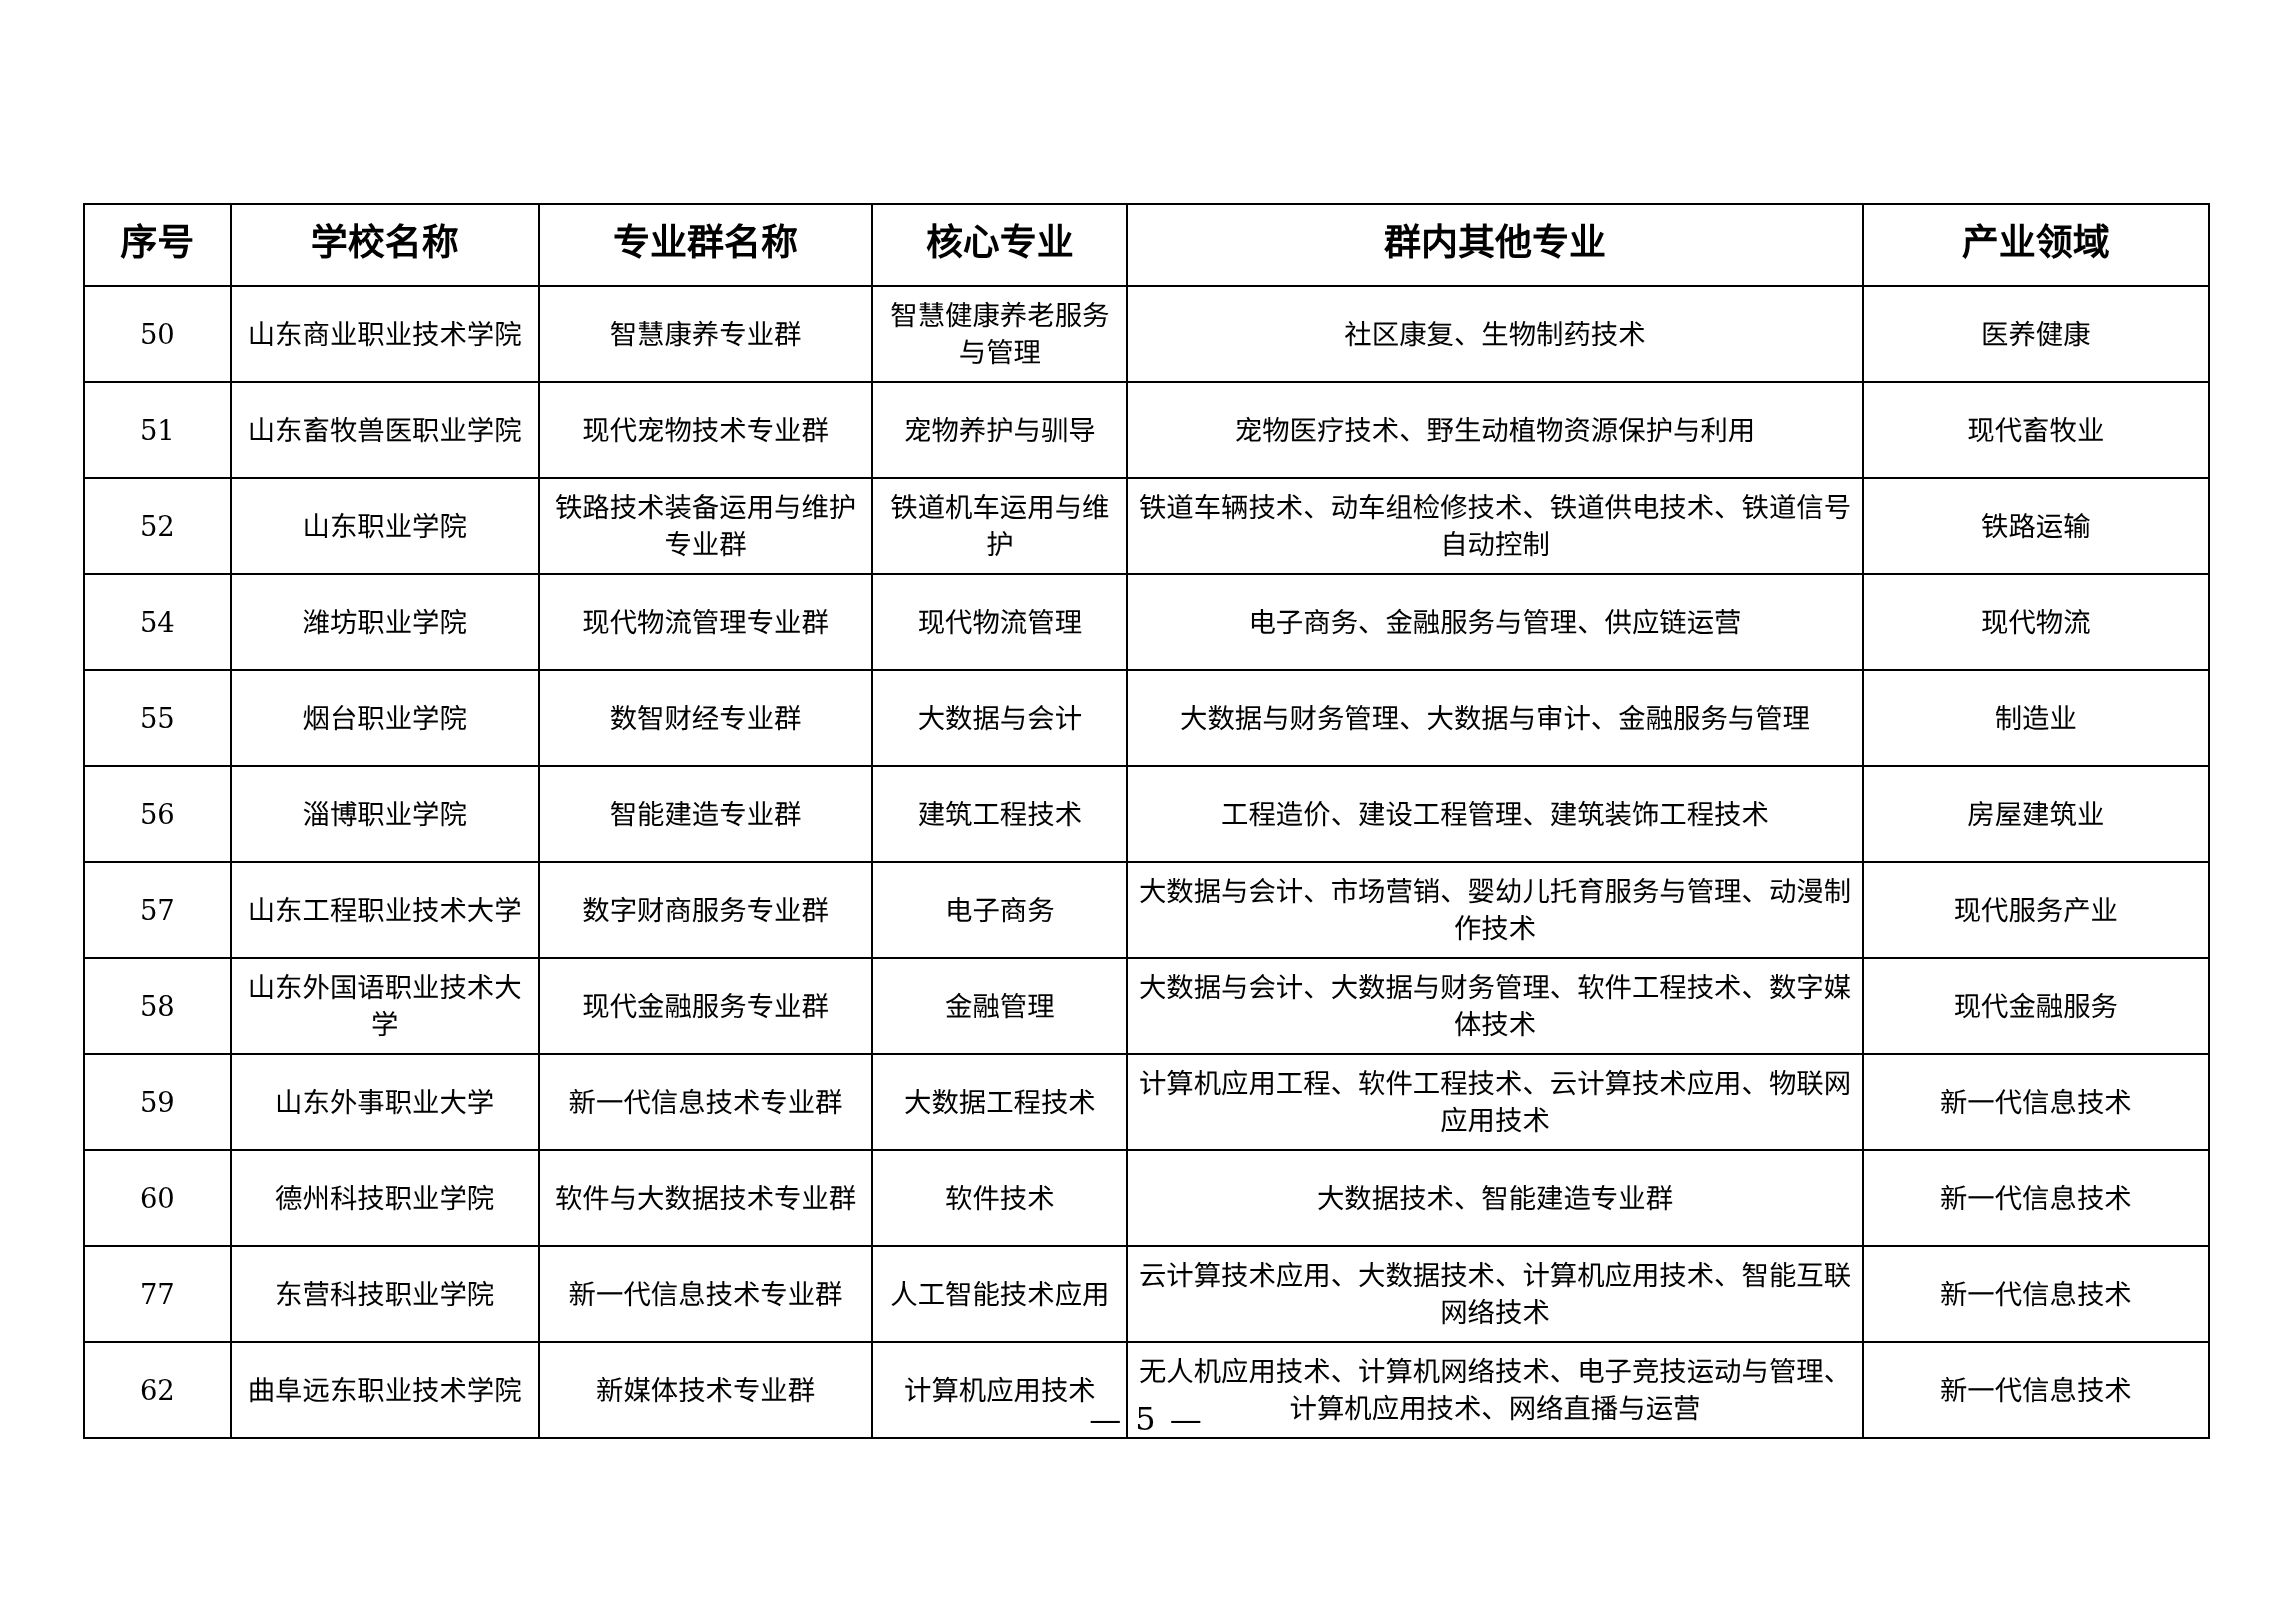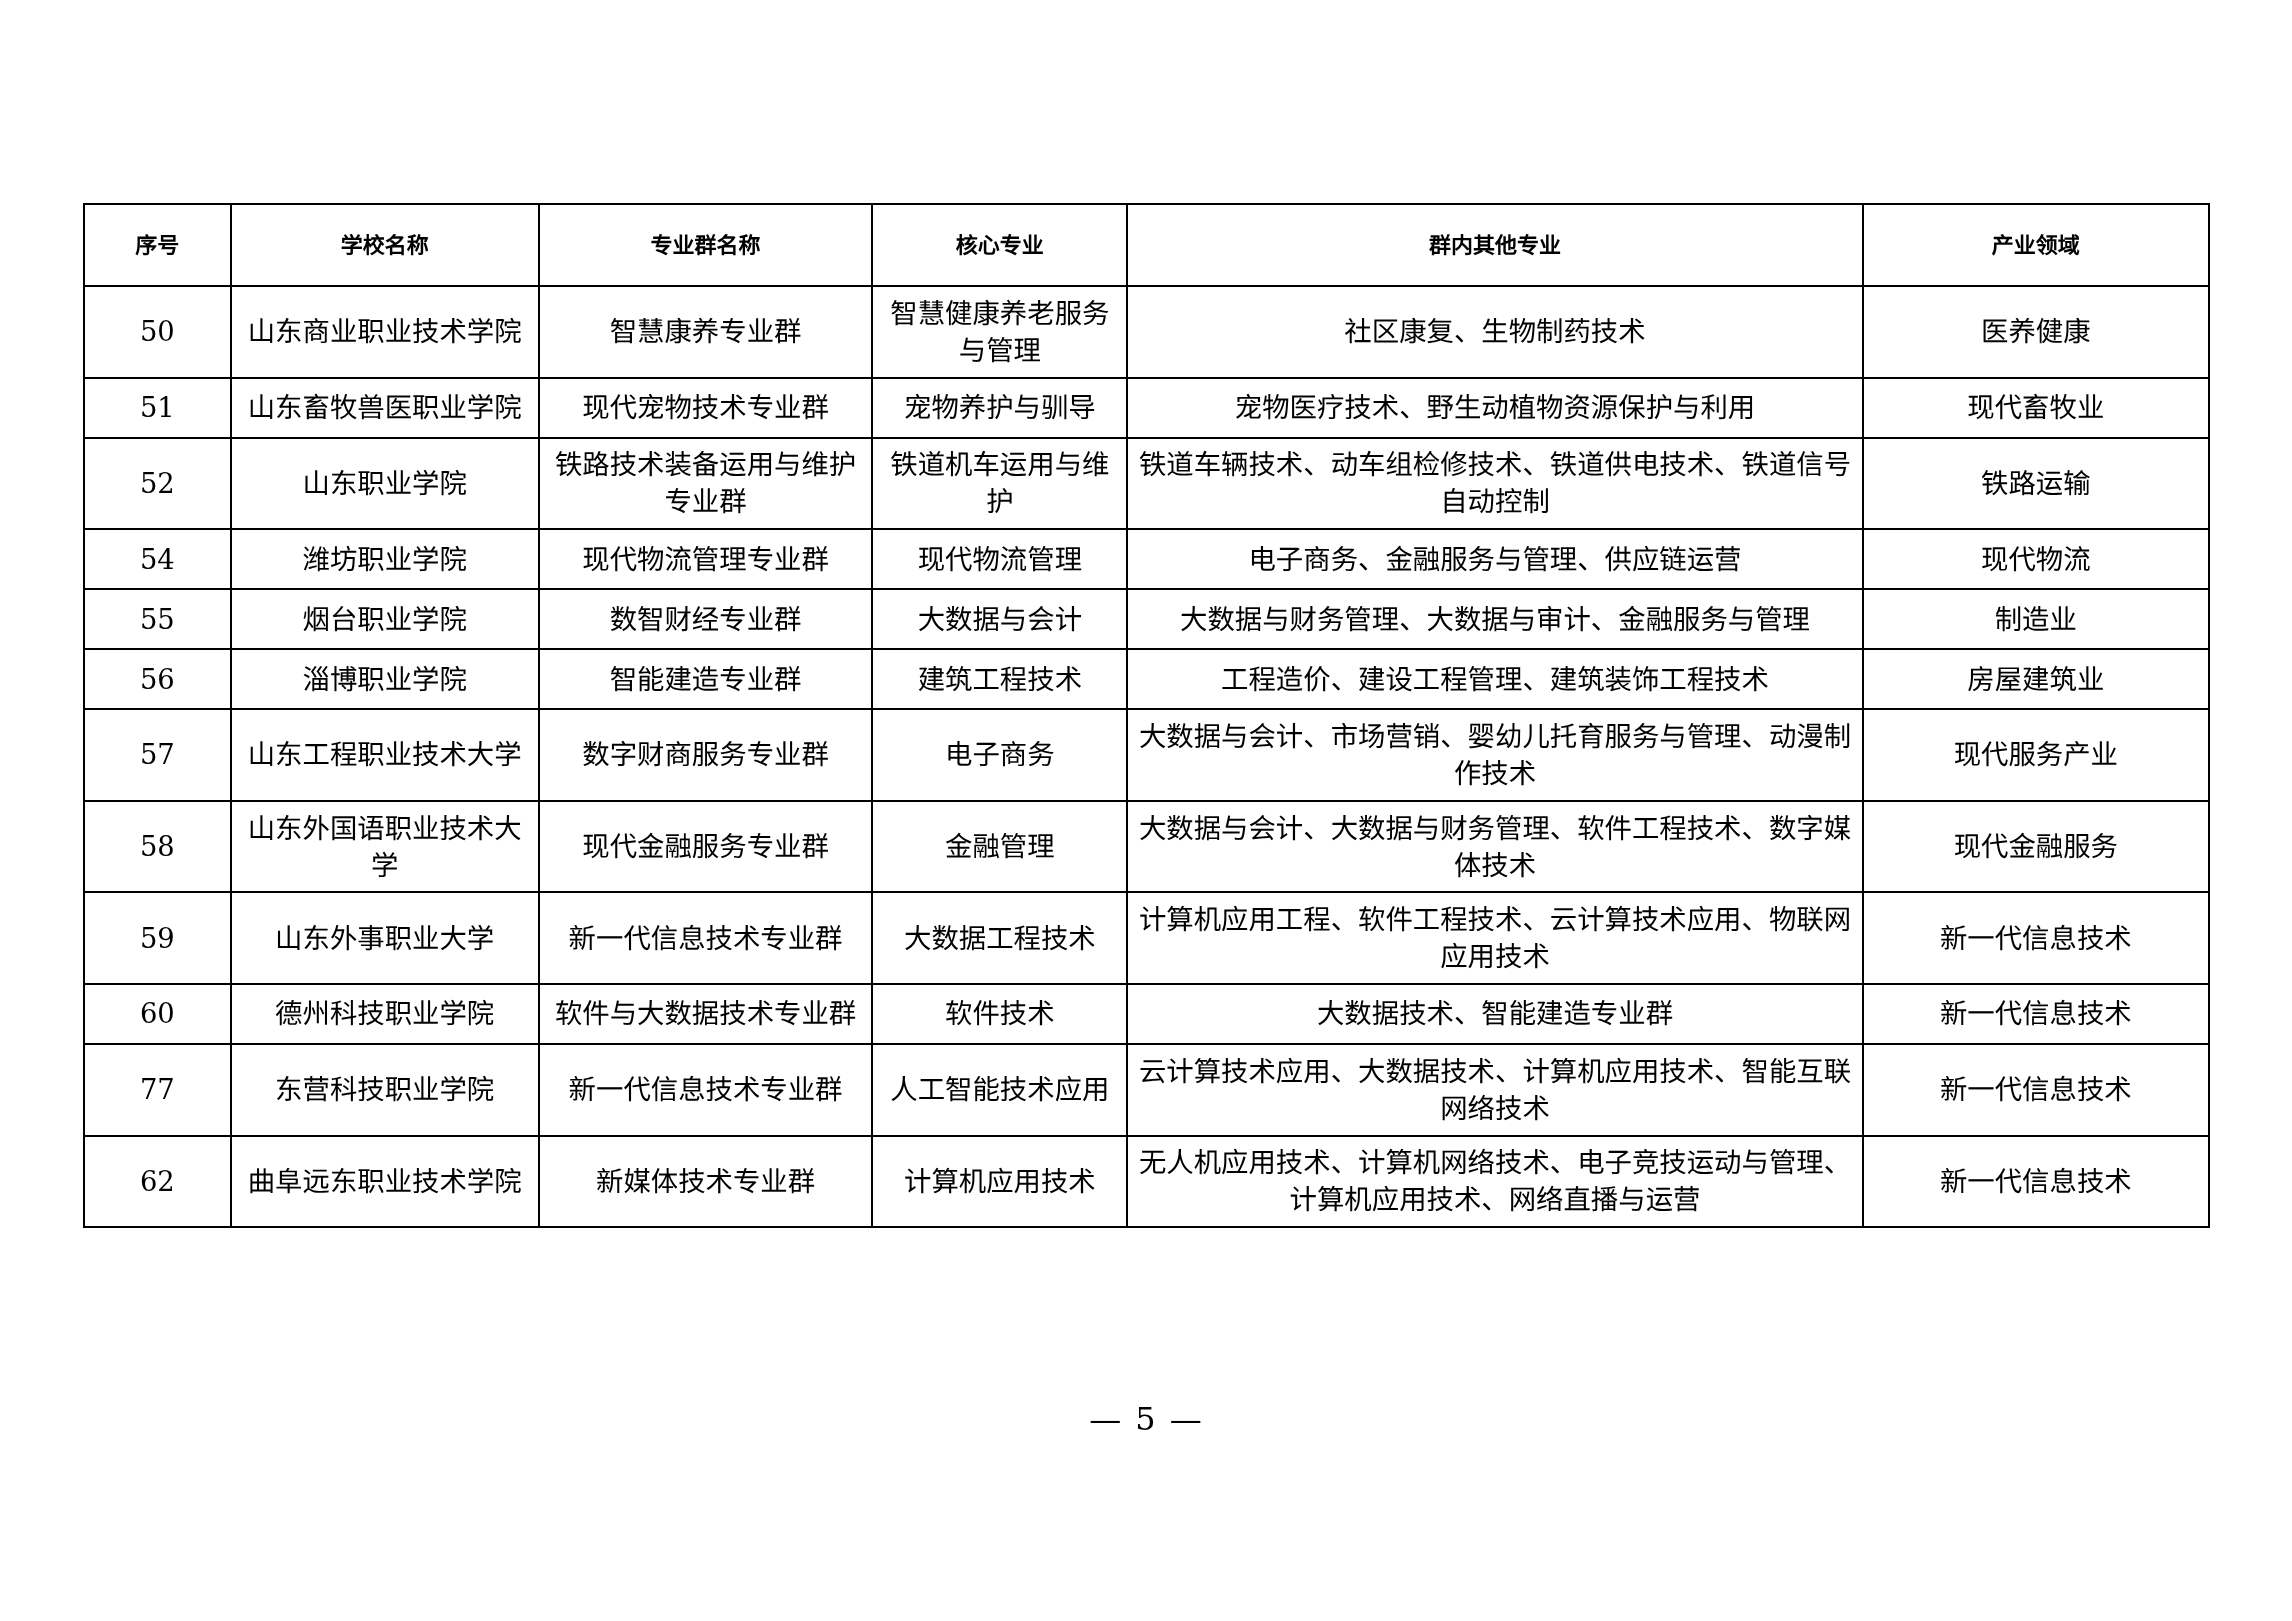--- a/index.html
+++ b/index.html
@@ -33,28 +33,28 @@
   table.majors th, table.majors td {
     border: 2px solid #000000;
     text-align: center;
     vertical-align: middle;
     overflow: hidden;
   }
   table.majors thead tr {
     height: 82px;
   }
   table.majors th {
-    font-family: Liberation Sans, sans-serif;
+    font-family: Liberation Mono, monospace;
     font-weight: bold;
-    font-size: 22px;
+    font-size: 37px;
     line-height: 39px;
     padding: 5.9px 7.8px;
   }
   table.majors tbody tr {
-    height: 60px;
+    height: 96px;
   }
   table.majors td {
     font-size: 27.4px;
     line-height: 37px;
     padding: 7.8px 9.8px;
   }
   .page-footer {
     position: absolute;
     top: 1400px;
     left: 0;

